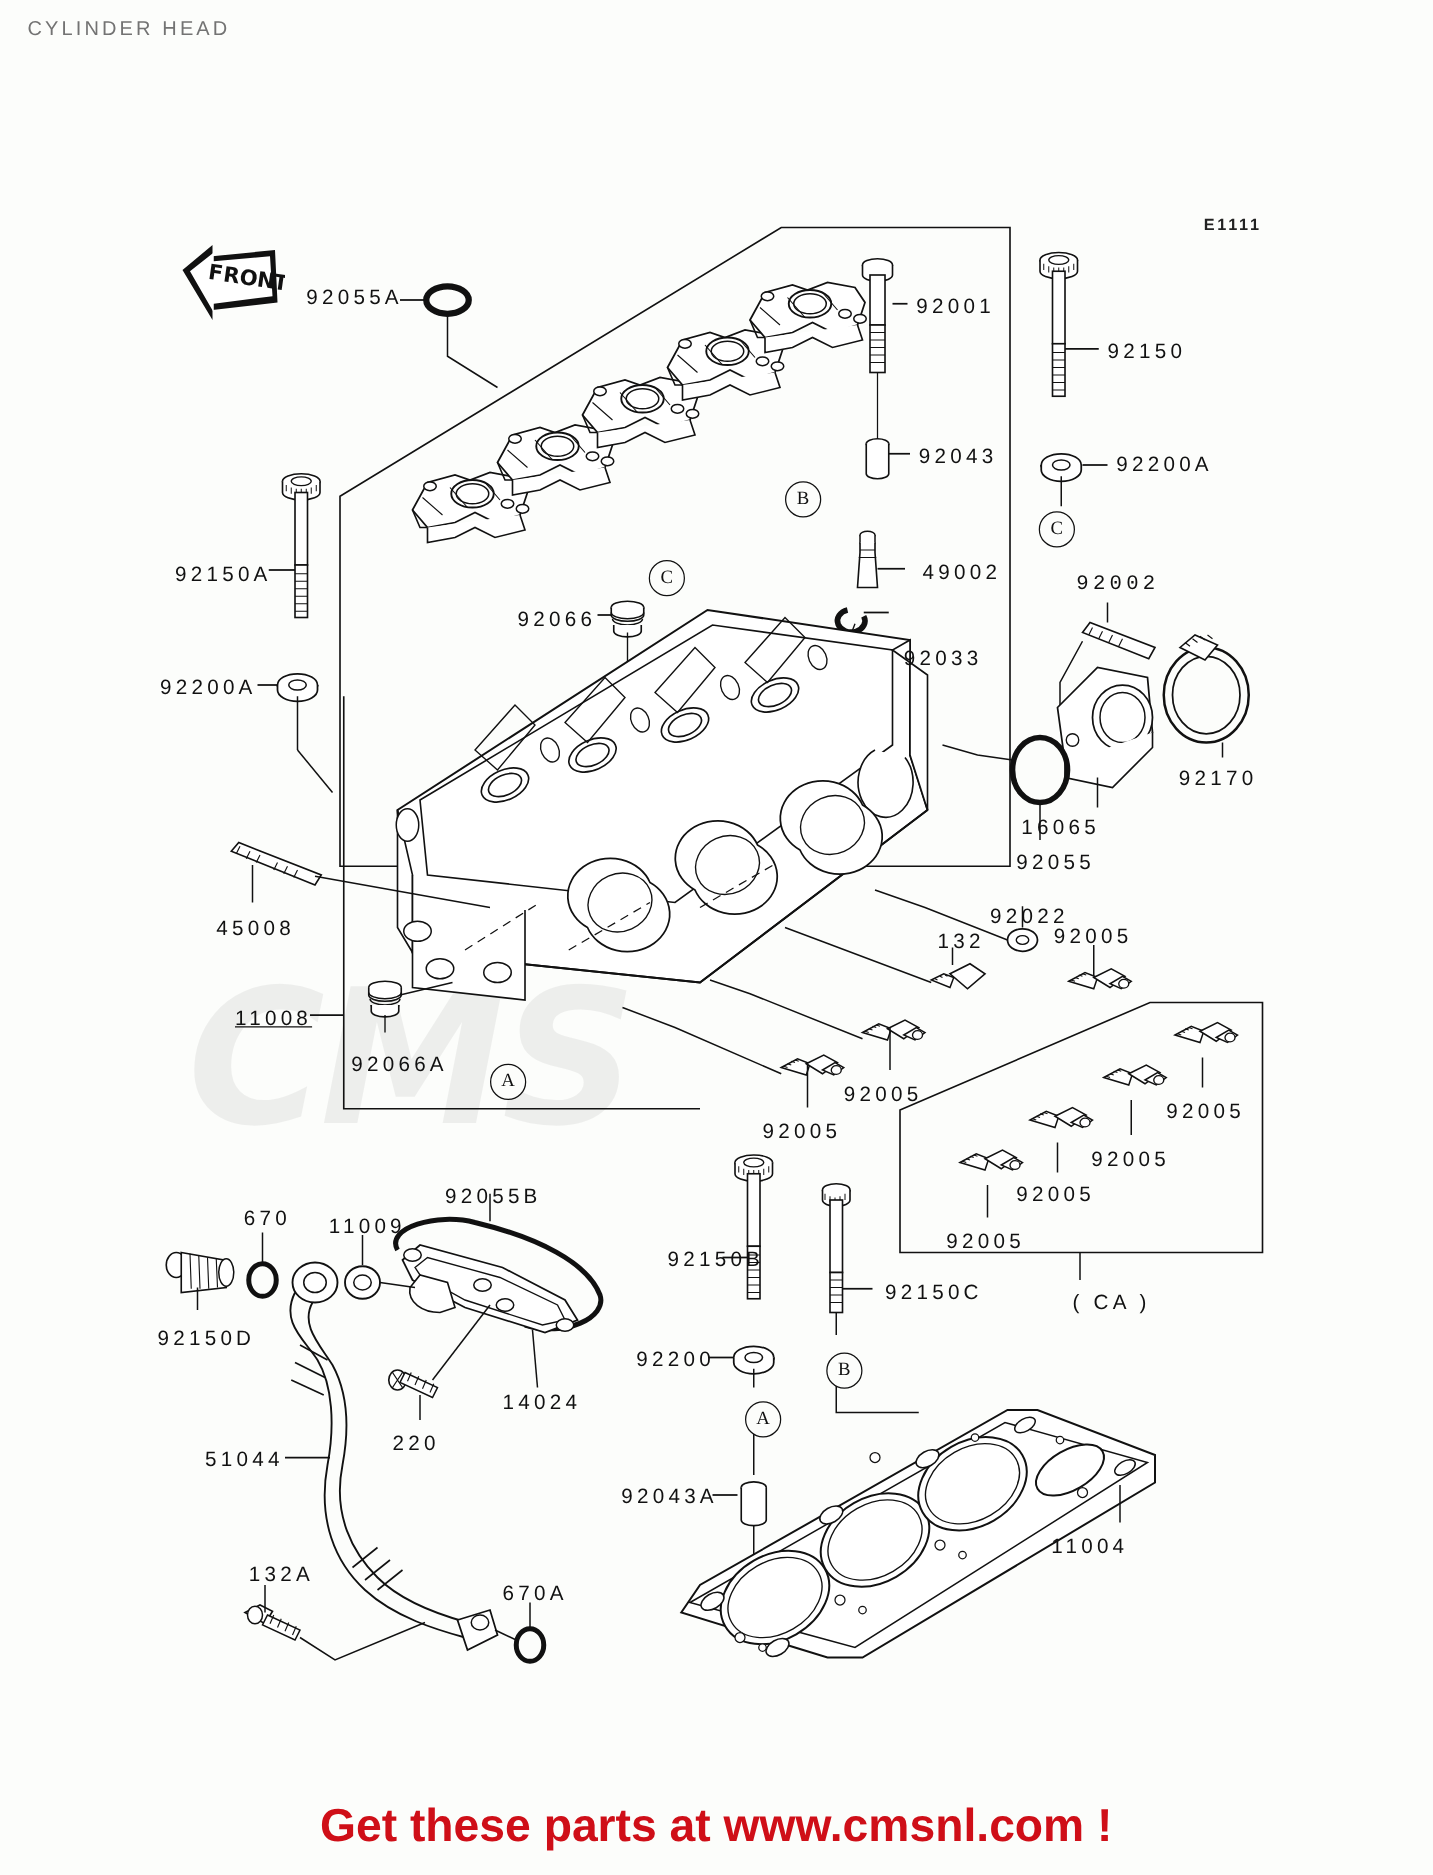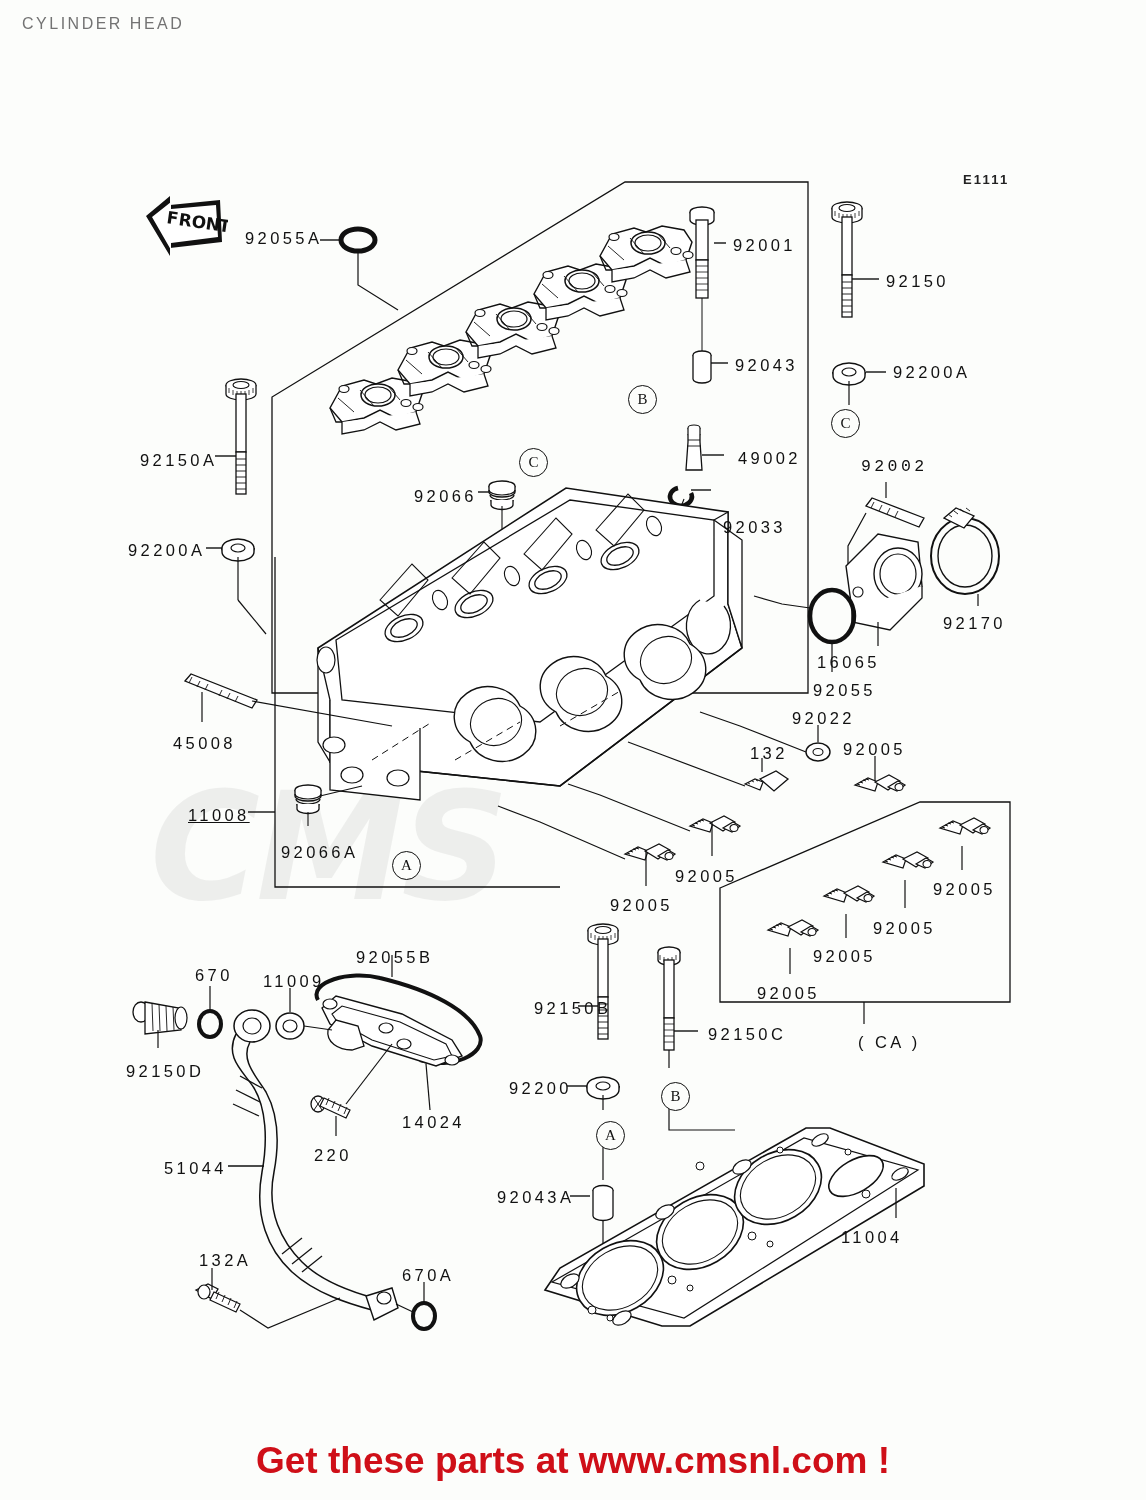--- a/index.html
+++ b/index.html
@@ -520,21 +520,21 @@
     <div class="lbl" style="left: 893px; top: 363px;">92200A</div>
     <div class="lbl" style="left: 140px; top: 435px; margin-top: 16px;">92150A</div>
     <div class="lbl" style="left: 738px; top: 449px;">49002</div>
     <div class="lbl" style="left: 861px; top: 457px; font-family: Liberation Mono, monospace;">92002</div>
     <div class="lbl" style="left: 414px; top: 487px;">92066</div>
     <div class="lbl" style="left: 723px; top: 487px; margin-top: 31px;">92033</div>
     <div class="lbl" style="left: 128px; top: 541px;">92200A</div>
     <div class="lbl" style="left: 943px; top: 614px;">92170</div>
     <div class="lbl" style="left: 817px; top: 653px;">16065</div>
     <div class="lbl" style="left: 813px; top: 681px;">92055</div>
-    <div class="lbl" style="left: 792px; top: 709px; text-align: right;">92022</div>
+    <div class="lbl" style="left: 792px; top: 724px; text-align: right;">92022</div>
     <div class="lbl" style="left: 173px; top: 734px;">45008</div>
     <div class="lbl" style="left: 750px; top: 744px;">132</div>
     <div class="lbl" style="left: 843px; top: 740px;">92005</div>
     <div class="lbl" style="left: 188px; top: 806px; text-decoration: underline;">11008</div>
     <div class="lbl" style="left: 281px; top: 843px;">92066A</div>
     <div class="lbl" style="left: 675px; top: 867px;">92005</div>
     <div class="lbl" style="left: 610px; top: 896px;">92005</div>
     <div class="lbl" style="left: 933px; top: 880px;">92005</div>
     <div class="lbl" style="left: 873px; top: 919px;">92005</div>
     <div class="lbl" style="left: 813px; top: 947px;">92005</div>

